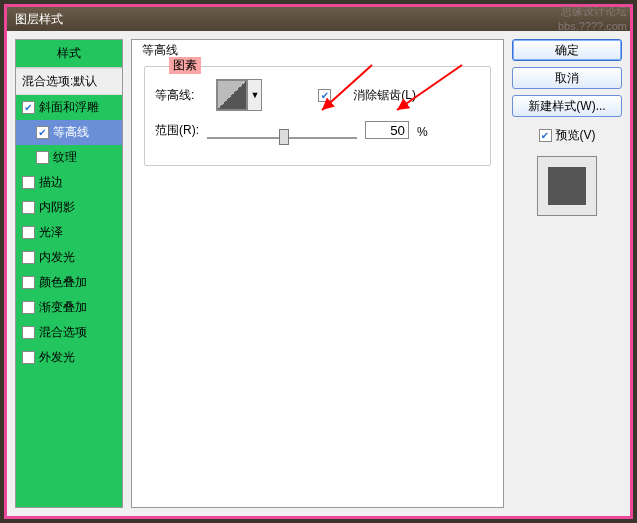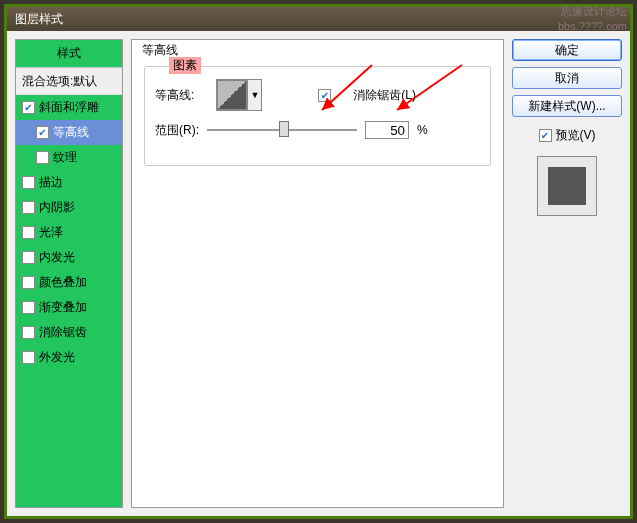--- a/index.html
+++ b/index.html
@@ -1,39 +1,39 @@
 <!DOCTYPE html>
 <html><head>
   <meta charset="utf-8">
   <style>
     * { box-sizing: border-box; margin: 0; padding: 0; }
     body { font-family: "Microsoft YaHei", SimSun, sans-serif; font-size: 12px; background: #3a342a; width: 637px; height: 523px; position: relative; }
     .watermark { position: absolute; top: 4px; right: 10px; color: #877; font-size: 11px; z-index: 100; }
     .watermark2 { position: absolute; top: 20px; right: 10px; color: #877; font-size: 11px; z-index: 100; }
-    .outer { position: absolute; top: 4px; left: 4px; width: 629px; height: 515px; border: 3px solid #4d7c0f; background: #f0f0f0; }
+    .outer { position: absolute; top: 4px; left: 4px; width: 629px; height: 515px; border: 3px solid #ec4899; background: #f0f0f0; }
     .titlebar { height: 24px; background: linear-gradient(#6a5c48, #4e4233); color: #fff; padding: 4px 8px; font-size: 12px; }
     .body { display: flex; padding: 8px; gap: 8px; height: calc(100% - 24px); }
     .left { width: 108px; border: 1px solid #999; background: #22c55e; }
     .left .hdr { text-align: center; padding: 5px 0; border-bottom: 1px solid #ccc; }
     .left ul { list-style: none; }
     .left li { padding: 4px 6px; display: flex; align-items: center; gap: 4px; cursor: pointer; }
     .left li.grp { background: #efefef; border-top: 1px solid #ddd; border-bottom: 1px solid #ddd; }
     .left li.sel { background: #6a8fd8; color: #fff; }
     .left li.sub { padding-left: 20px; }
     .cb { width: 13px; height: 13px; border: 1px solid #888; background: #fff; display: inline-flex; align-items: center; justify-content: center; font-size: 10px; color: #2a6fd6; }
     .cb.on::before { content: "✔"; }
     .mid { flex: 1; border: 1px solid #999; background: #fff; padding: 8px 12px; position: relative; }
     .fieldset { border: 1px solid #ccc; border-radius: 2px; padding: 12px 10px 16px; position: relative; margin-top: 18px; }
     .fieldset .legend { position: absolute; top: -10px; left: 24px; background: #fca5a5; padding: 0 4px; }
     .parent-label { position: absolute; top: 2px; left: 10px; }
     .row { display: flex; align-items: center; gap: 22px; margin-bottom: 10px; }
     .contour-thumb { width: 30px; height: 30px; border: 1px solid #888; background: linear-gradient(135deg, #bbb 0%, #bbb 50%, #555 50%, #555 100%); display: inline-block; }
     .dd { display: inline-flex; border: 1px solid #888; }
     .dd .arr { width: 14px; background: #eee; display: flex; align-items: center; justify-content: center; font-size: 9px; border-left: 1px solid #888; }
-    .slider { display: flex; align-items: center; gap: 8px; }
+    .slider { display: flex; align-items: flex-end; gap: 8px; }
     .track { width: 150px; height: 2px; background: #999; position: relative; }
     .thumb { width: 10px; height: 16px; background: #ddd; border: 1px solid #777; position: absolute; top: -8px; left: 72px; }
     .numbox { width: 44px; height: 18px; border: 1px solid #888; padding: 1px 3px; text-align: right; }
     .right { width: 110px; display: flex; flex-direction: column; gap: 6px; align-items: center; }
     .btn { width: 100%; height: 22px; border: 1px solid #6a8fd8; background: linear-gradient(#fff, #e0ecfb); border-radius: 3px; cursor: pointer; font-size: 12px; }
     .btn.def { border: 1px solid #3a6fd0; box-shadow: 0 0 0 1px #7fb3ff inset; }
     .prev-row { display: flex; align-items: center; gap: 4px; margin-top: 4px; }
     .preview-box { width: 60px; height: 60px; border: 1px solid #888; background: #e8e8e8; display: flex; align-items: center; justify-content: center; margin-top: 6px; }
     .preview-inner { width: 38px; height: 38px; background: #555; }
     .arrow { position: absolute; pointer-events: none; }
@@ -88,21 +88,21 @@
         <li>
           <span class="cb"></span>
           <span>颜色叠加</span>
         </li>
         <li>
           <span class="cb"></span>
           <span>渐变叠加</span>
         </li>
         <li>
           <span class="cb"></span>
-          <span>消除锯齿</span>
+          <span>混合选项</span>
         </li>
         <li>
           <span class="cb"></span>
           <span>外发光</span>
         </li>
       </ul>
     </div>
 
     <div class="mid">
       <div class="parent-label">等高线</div>

